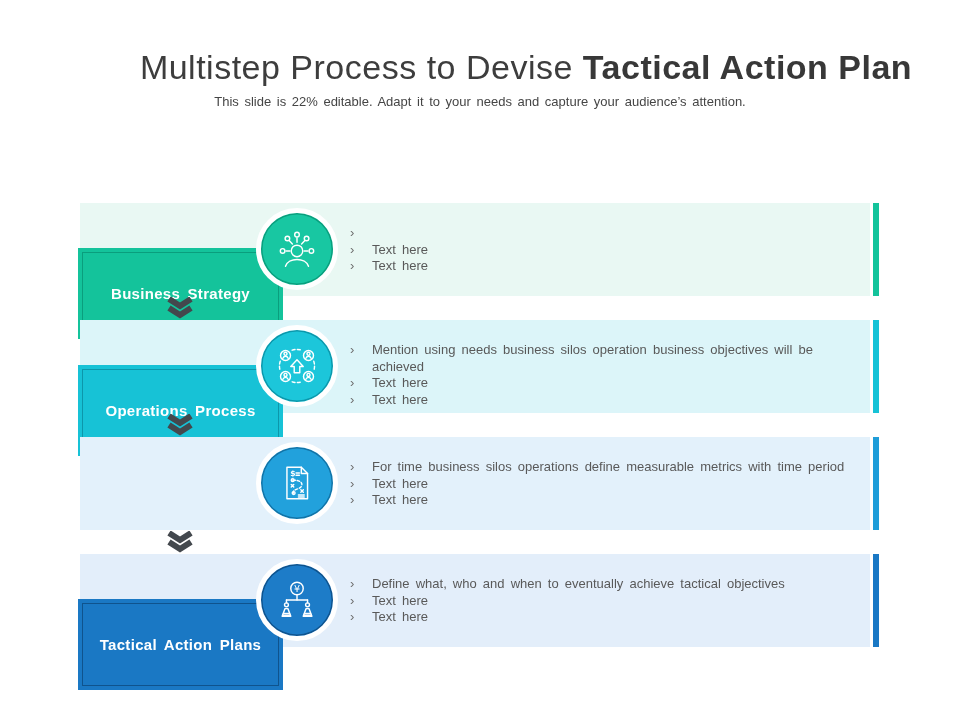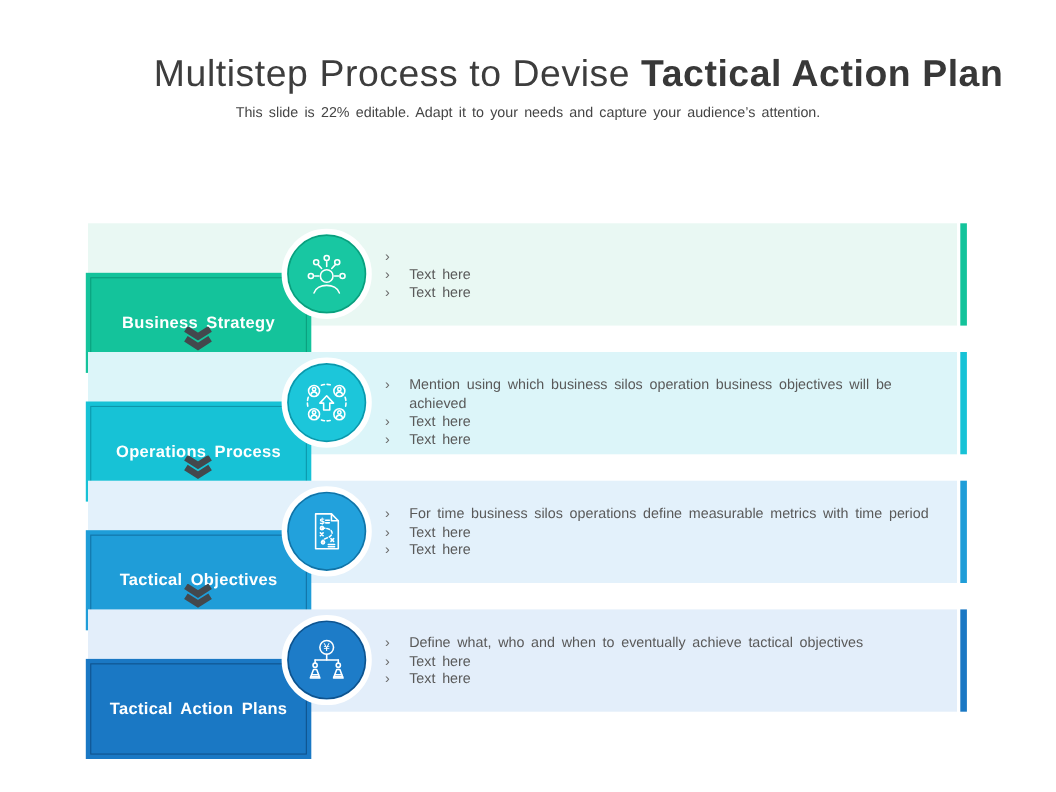--- a/index.html
+++ b/index.html
@@ -150,21 +150,21 @@
         <path d="M19 7.5 a16 16 0 0 1 10 0" stroke-dasharray="3 2.4"></path>
         <path d="M19 40.5 a16 16 0 0 0 10 0" stroke-dasharray="3 2.4"></path>
         <path d="M6.5 19 a16 16 0 0 0 0 10" stroke-dasharray="3 2.4"></path>
         <path d="M41.5 19 a16 16 0 0 1 0 10" stroke-dasharray="3 2.4"></path>
         <path d="M24 17.5 l6.5 7 h-3.6 v6.5 h-5.8 v-6.5 h-3.6 z"></path>
       </svg>
     </div>
     <div class="bullets">
       <div class="bullet-line">
           <span class="bullet-marker">›</span>
-          <span>Mention using which business silos operation business objectives will be achieved</span>
+          <span>Mention using needs business silos operation business objectives will be achieved</span>
         </div>
       <div class="bullet-line">
           <span class="bullet-marker">›</span>
           <span>Text here</span>
         </div>
       <div class="bullet-line">
           <span class="bullet-marker">›</span>
           <span>Text here</span>
         </div>
     </div>
@@ -173,24 +173,20 @@
   <div class="chev chev-2">
     <svg width="30" height="22" viewBox="0 0 30 22">
       <polyline points="4,2 15,9 26,2" fill="none" stroke="#43484d" stroke-width="6"></polyline>
       <polyline points="4,11 15,18 26,11" fill="none" stroke="#43484d" stroke-width="6"></polyline>
     </svg>
   </div>
 
   <div class="row row-3">
     <div class="lightbar"></div>
     <div class="accent"></div>
-    <div class="labelbox">
-      <div class="inner"></div>
-      <div class="label">Tactical Objectives</div>
-    </div>
     <div class="circle">
       <svg class="ic" width="46" height="46" viewBox="0 0 48 48">
         <path d="M13.5 7.5 h15 l6.5 6.5 v26.5 h-21.5 z"></path>
         <path d="M28.5 7.5 v6.5 h6.5"></path>
         <text x="17" y="17" font-size="8" font-weight="bold">$</text>
         <line x1="23" y1="13.5" x2="26.5" y2="13.5"></line>
           <line x1="23" y1="16" x2="26.5" y2="16"></line>
         <path d="M19.5 21 c8 0 11 3 9 6.5 c-2 3.5 -10 3 -8 7" stroke-dasharray="2.6 2"></path>
         <circle cx="19.5" cy="21" r="1.5"></circle>
           <circle cx="20.5" cy="34.5" r="1.5"></circle>

